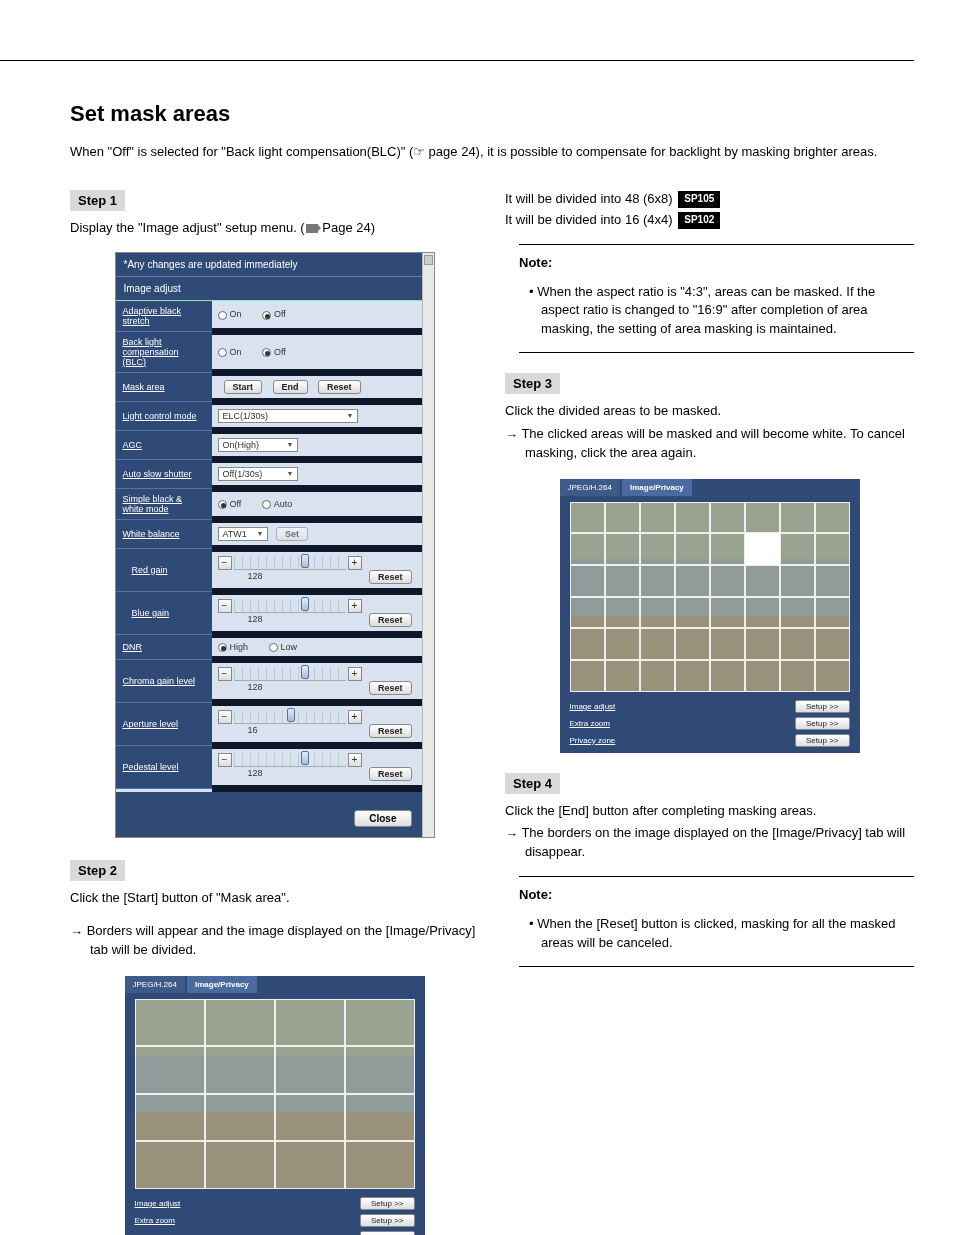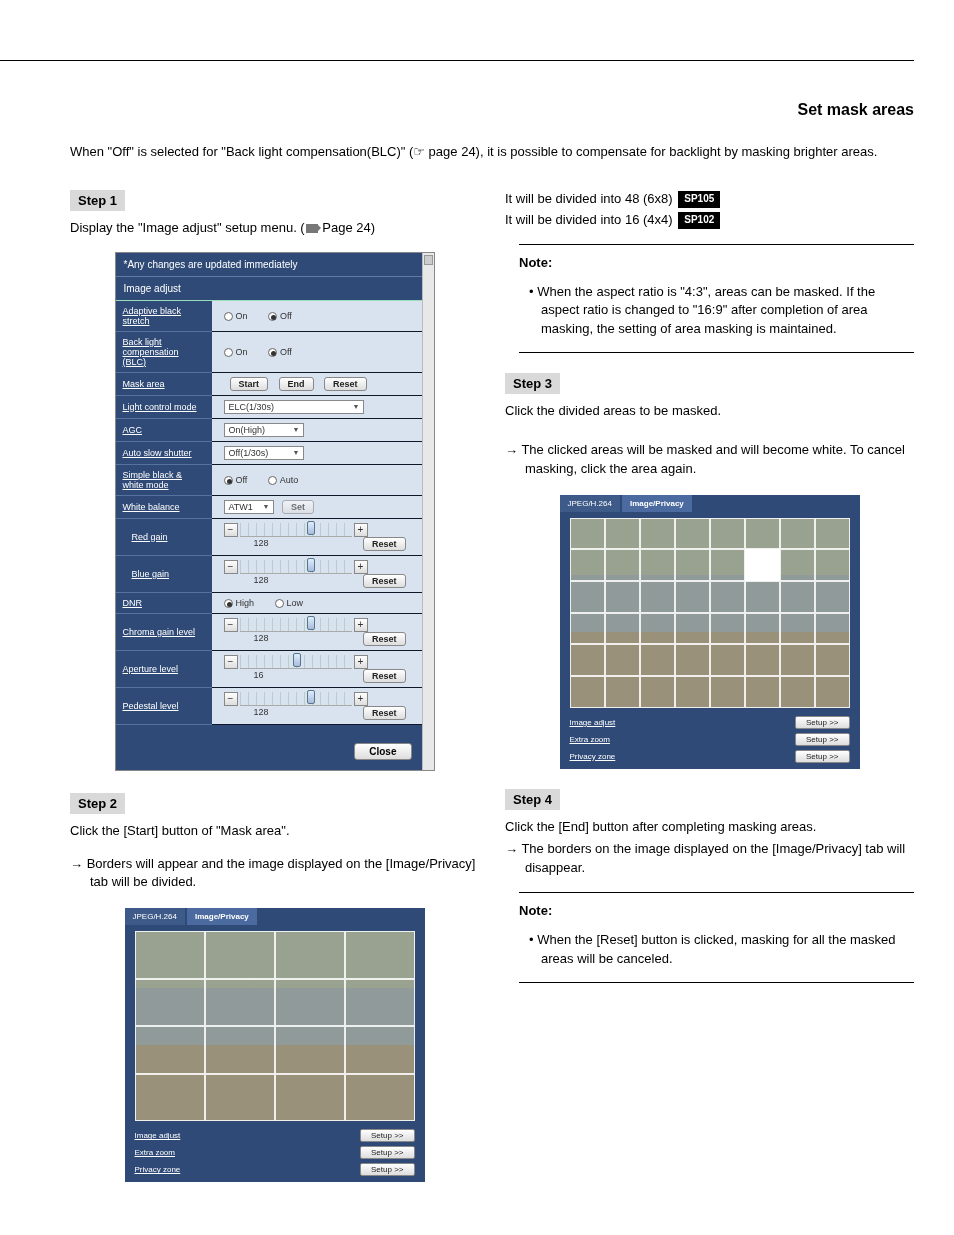--- a/index.html
+++ b/index.html
@@ -20,21 +20,21 @@
   .hr-top {
     border: none;
     border-top: 1px solid #000;
     margin: 0 0 40px 0;
     width: calc(100% + 40px);
     margin-left: -40px;
   }
   .content {
     padding-left: 30px;
   }
-  h1 { font-size: 16px; font-weight: bold; margin: 0 0 24px 0; text-align: right; }
+  h1 { font-size: 22px; font-weight: bold; margin: 0 0 16px 0; }
   .intro { margin: 0 0 28px 0; line-height: 1.45; }
   .cols { display: flex; gap: 26px; }
   .col { flex: 1; min-width: 0; }
   .step-tag {
     display: inline-block;
     background: #d9d9d9;
     padding: 3px 8px;
     font-weight: bold;
     font-size: 13px;
     margin-bottom: 8px;
@@ -81,22 +81,22 @@
     padding: 5px 7px;
     border-bottom: 1px solid #56729e;
     text-decoration: underline;
     vertical-align: middle;
     font-size: 9px;
   }
   .ia-cell-l.sub { padding-left: 16px; }
   .ia-cell-r {
     display: table-cell;
     background: #d9e2ef;
-    padding: 4px 12px;
-    border-bottom: 1px solid #0f172a;
+    padding: 4px 6px;
+    border-bottom: 7px solid #0f172a;
     vertical-align: middle;
     font-size: 9px;
     color: #333;
   }
   .rad { display: inline-block; width: 9px; height: 9px; border: 1px solid #666; border-radius: 50%; vertical-align: middle; background: #fff; margin-right: 3px; position: relative; }
   .rad.sel::after { content: ""; position: absolute; left: 2px; top: 2px; width: 5px; height: 5px; background: #333; border-radius: 50%; }
   .opt { display: inline-block; margin-right: 18px; vertical-align: middle; }
   .btn-sm {
     display: inline-block;
     background: linear-gradient(#fff,#ddd);
@@ -352,21 +352,21 @@
 
         <div style="padding-left:14px">
           <hr class="note-hr">
           <div class="note-title">Note:</div>
           <p class="bullet">When the aspect ratio is "4:3", areas can be masked. If the aspect ratio is changed to "16:9" after completion of area masking, the setting of area masking is maintained.</p>
           <hr class="note-hr">
         </div>
 
         <div style="height:14px"></div>
         <div class="step-tag">Step 3</div>
-        <p class="para" style="margin-bottom:20px">Click the divided areas to be masked.</p>
+        <p class="para" style="margin-bottom:4px">Click the divided areas to be masked.</p>
         <p class="para arrow-indent">The clicked areas will be masked and will become white. To cancel masking, click the area again.</p>
 
         
         <div class="priv-panel">
           <div class="priv-tabs">
             <div class="ptab">JPEG/H.264</div>
             <div class="ptab on">Image/Privacy</div>
           </div>
           <div class="priv-img">
             <div class="priv-grid" id="grid48" style="grid-template-columns:repeat(8,1fr);grid-template-rows:repeat(6,1fr);">

